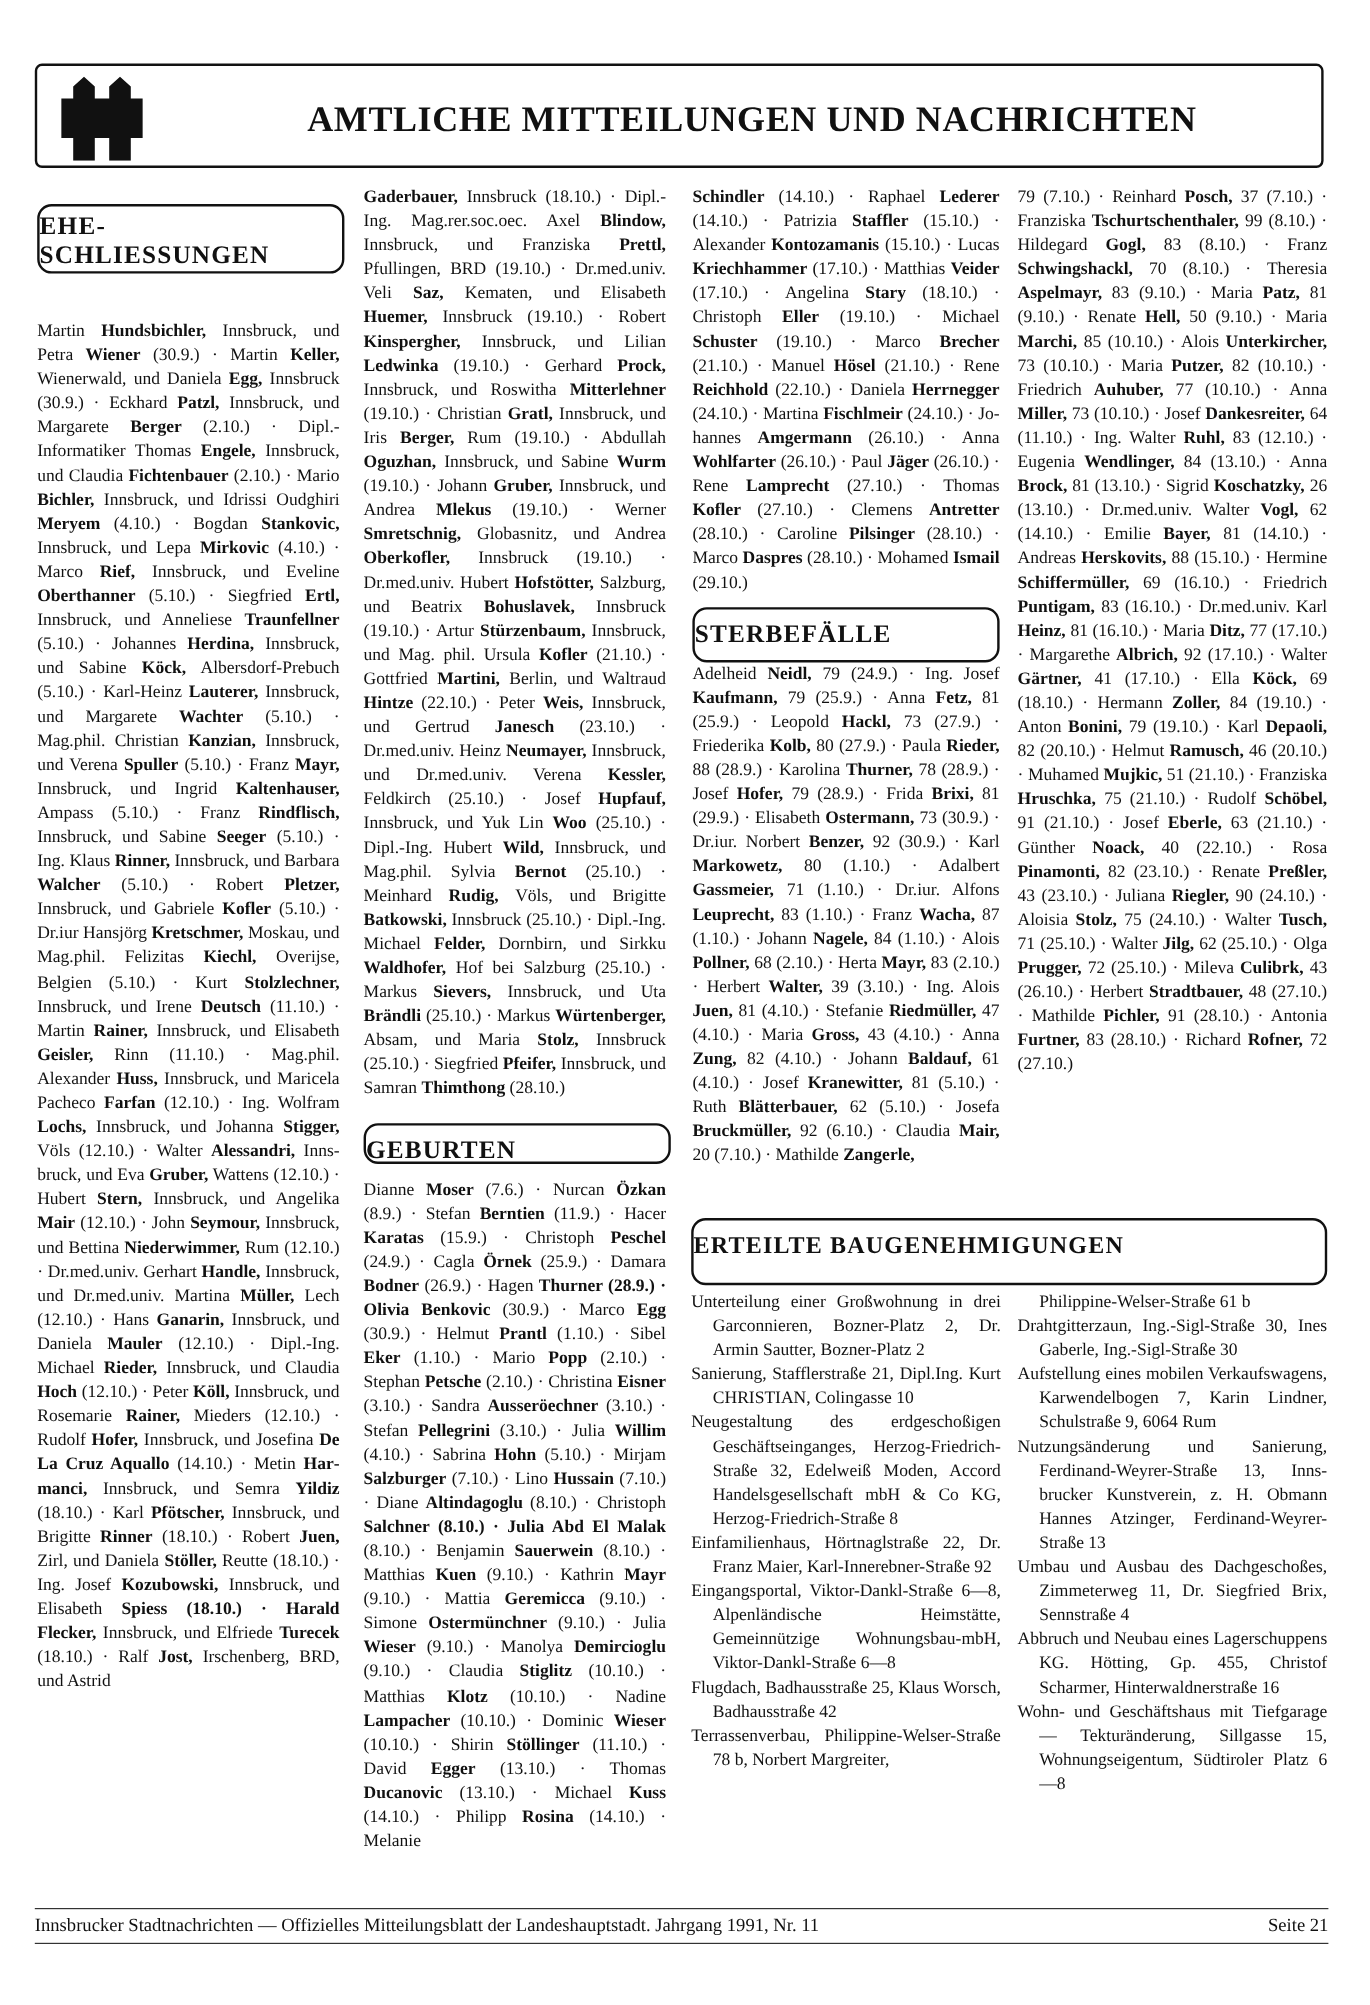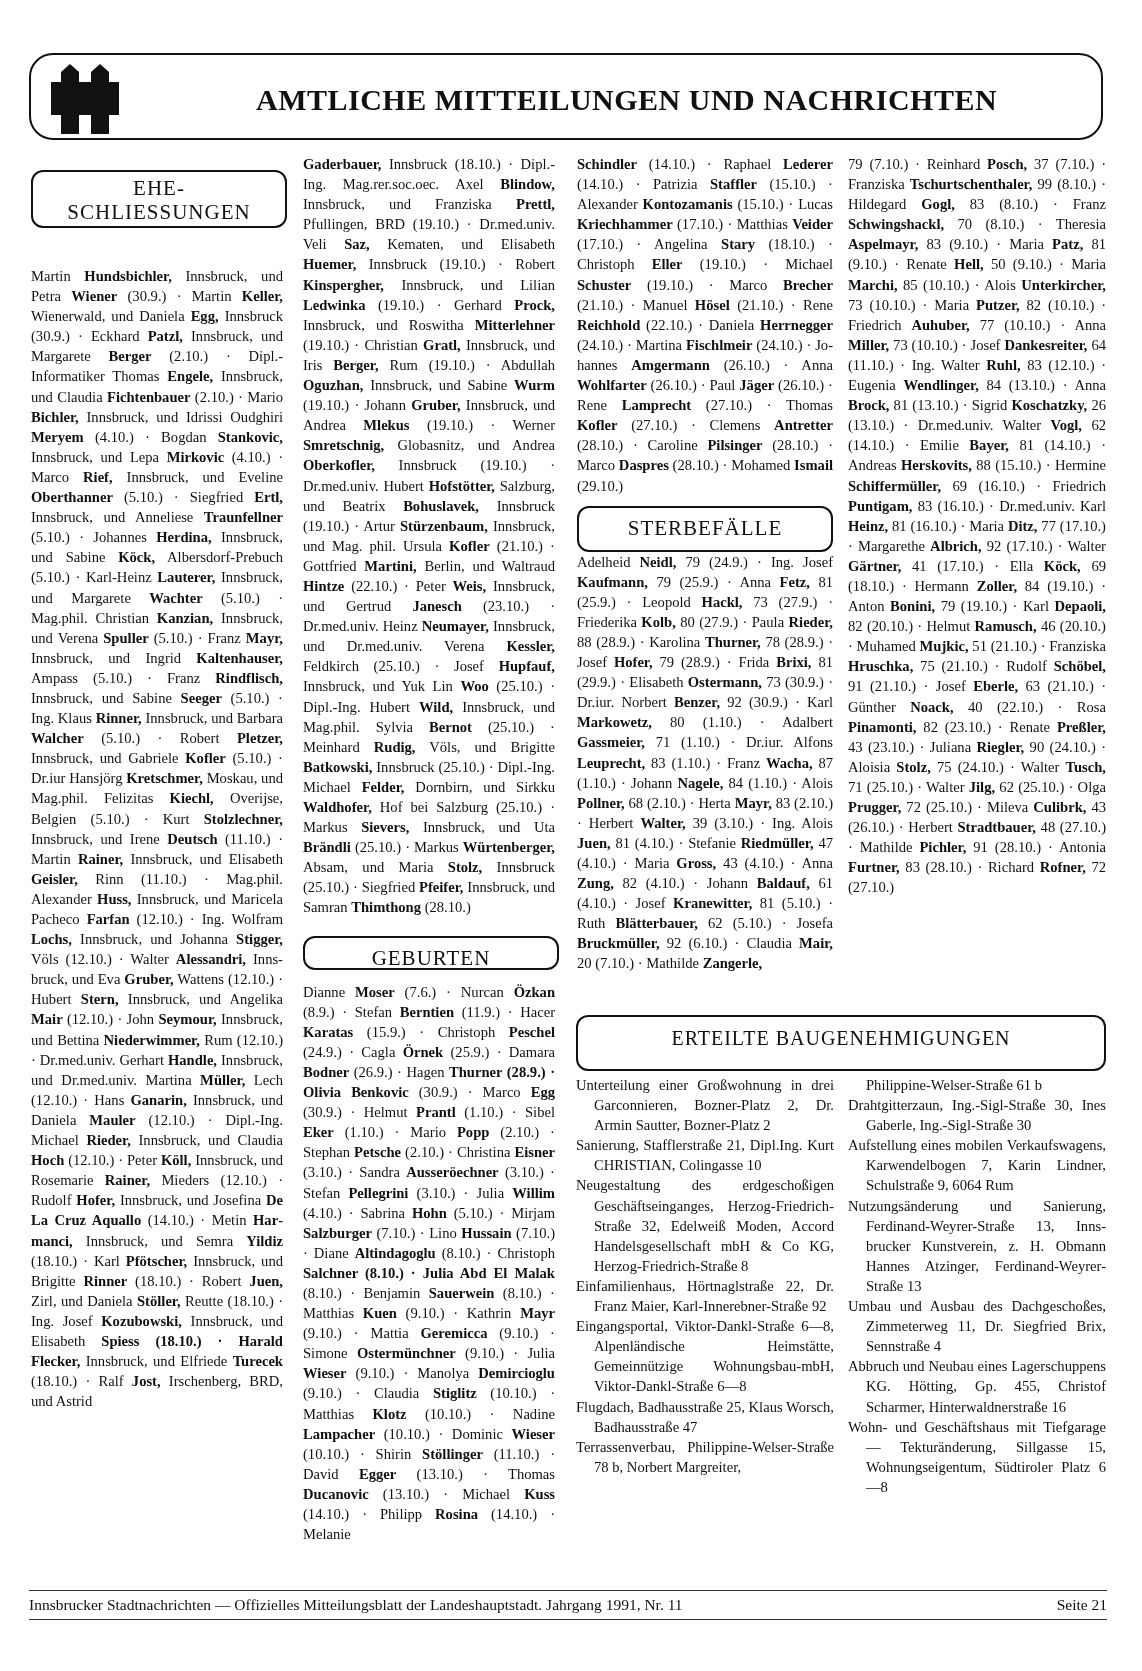--- a/index.html
+++ b/index.html
@@ -1,31 +1,31 @@
 <!DOCTYPE html>
 <html><head>
 <meta charset="utf-8">
 <style>
   html, body { margin: 0; padding: 0; background: #ffffff; }
   body { width: 1142px; height: 1671px; position: relative; overflow: hidden;
          font-family: "Liberation Serif", "DejaVu Serif", serif; color: #111; }
   .banner { position: absolute; left: 29px; top: 53px; width: 1074px; height: 87px;
-            border: 2.5px solid #111; border-radius: 24px; box-sizing: border-box; }
+            border: 2.5px solid #111; border-radius: 6px; box-sizing: border-box; }
   .logo { position: absolute; left: 20px; top: 5px; width: 68px; height: 74px; }
   .banner-title { position: absolute; left: 225px; top: 28px; font-size: 30px; font-weight: bold;
                   letter-spacing: 0.5px; white-space: nowrap; }
   .col { position: absolute; top: 154px; width: 252px; font-size: 14.6px; line-height: 20.1px;
          text-align: justify; hyphens: manual; }
   .col1 { left: 31px; }
   .col2 { left: 303px; }
   .col3 { left: 577px; width: 256px; }
   .col4 { left: 848px; width: 258px; }
   .col p { margin: 0; }
   .col b { font-weight: bold; }
-  .sec-head { border: 2.5px solid #111; border-radius: 12px; text-align: center; font-weight: normal;
+  .sec-head { border: 2.5px solid #111; border-radius: 12px; font-weight: bold;
               box-sizing: border-box; }
   .h-ehe { margin: 16px 0 38px 0; height: 58px; width: 256px; font-size: 21px; line-height: 24px;
            padding-top: 4px; letter-spacing: 1px; }
   .h-geb { margin: 18px 0 12px 0; height: 34px; width: 256px; font-size: 21px; line-height: 40px; letter-spacing: 1px; }
   .h-sterb { margin: 10px 0 0 0; height: 46px; width: 256px; font-size: 21px; line-height: 40px; letter-spacing: 1px; }
   .bau-head { position: absolute; left: 576px; top: 1015px; width: 530px; height: 56px; font-size: 20px;
               line-height: 42px; letter-spacing: 1px; }
   .bau-col { position: absolute; top: 1075px; width: 258px; font-size: 14.6px; line-height: 20.1px; }
   .bau-col1 { left: 576px; }
   .bau-col2 { left: 848px; }
@@ -71,21 +71,21 @@
   <p><span> 79 (7.10.) · Rein­hard </span><b>Posch,</b><span> 37 (7.10.) · Franziska </span><b>Tschurtschenthaler,</b><span> 99 (8.10.) · Hilde­gard </span><b>Gogl,</b><span> 83 (8.10.) · Franz </span><b>Schwingshackl,</b><span> 70 (8.10.) · Theresia </span><b>Aspelmayr,</b><span> 83 (9.10.) · Maria </span><b>Patz,</b><span> 81 (9.10.) · Renate </span><b>Hell,</b><span> 50 (9.10.) · Ma­ria </span><b>Marchi,</b><span> 85 (10.10.) · Alois </span><b>Unter­kircher,</b><span> 73 (10.10.) · Maria </span><b>Putzer,</b><span> 82 (10.10.) · Friedrich </span><b>Auhuber,</b><span> 77 (10.10.) · Anna </span><b>Miller,</b><span> 73 (10.10.) · Jo­sef </span><b>Dankesreiter,</b><span> 64 (11.10.) · Ing. Walter </span><b>Ruhl,</b><span> 83 (12.10.) · Eugenia </span><b>Wendlinger,</b><span> 84 (13.10.) · Anna </span><b>Brock,</b><span> 81 (13.10.) · Sigrid </span><b>Koschatzky,</b><span> 26 (13.10.) · Dr.med.univ. Walter </span><b>Vogl,</b><span> 62 (14.10.) · Emilie </span><b>Bayer,</b><span> 81 (14.10.) · Andreas </span><b>Herskovits,</b><span> 88 (15.10.) · Her­mine </span><b>Schiffermüller,</b><span> 69 (16.10.) · Friedrich </span><b>Puntigam,</b><span> 83 (16.10.) · Dr.med.univ. Karl </span><b>Heinz,</b><span> 81 (16.10.) · Maria </span><b>Ditz,</b><span> 77 (17.10.) · Margarethe </span><b>Albrich,</b><span> 92 (17.10.) · Walter </span><b>Gärtner,</b><span> 41 (17.10.) · Ella </span><b>Köck,</b><span> 69 (18.10.) · Hermann </span><b>Zoller,</b><span> 84 (19.10.) · Anton </span><b>Bonini,</b><span> 79 (19.10.) · Karl </span><b>Depaoli,</b><span> 82 (20.10.) · Helmut </span><b>Ramusch,</b><span> 46 (20.10.) · Muhamed </span><b>Mujkic,</b><span> 51 (21.10.) · Franziska </span><b>Hruschka,</b><span> 75 (21.10.) · Rudolf </span><b>Schöbel,</b><span> 91 (21.10.) · Josef </span><b>Eberle,</b><span> 63 (21.10.) · Günther </span><b>Noack,</b><span> 40 (22.10.) · Rosa </span><b>Pinamonti,</b><span> 82 (23.10.) · Renate </span><b>Preßler,</b><span> 43 (23.10.) · Juliana </span><b>Riegler,</b><span> 90 (24.10.) · Aloisia </span><b>Stolz,</b><span> 75 (24.10.) · Walter </span><b>Tusch,</b><span> 71 (25.10.) · Walter </span><b>Jilg,</b><span> 62 (25.10.) · Olga </span><b>Prugger,</b><span> 72 (25.10.) · Mileva </span><b>Culibrk,</b><span> 43 (26.10.) · Herbert </span><b>Stradtbauer,</b><span> 48 (27.10.) · Mathilde </span><b>Pichler,</b><span> 91 (28.10.) · Antonia </span><b>Furtner,</b><span> 83 (28.10.) · Richard </span><b>Rofner,</b><span> 72 (27.10.)</span></p>
 </div>
 
 <div class="sec-head bau-head">ERTEILTE BAUGENEHMIGUNGEN</div>
 <div class="bau-col bau-col1">
     <p class="bau-item">Unterteilung einer Großwohnung in drei Garconnieren, Bozner-Platz 2, Dr. Armin Sautter, Bozner-Platz 2</p>
     <p class="bau-item">Sanierung, Stafflerstraße 21, Dipl.Ing. Kurt CHRISTIAN, Co­lingasse 10</p>
     <p class="bau-item">Neugestaltung des erdgeschoßigen Geschäftseinganges, Herzog-Friedrich-Straße 32, Edelweiß Mo­den, Accord Handelsgesellschaft mbH &amp; Co KG, Herzog-Friedrich-Straße 8</p>
     <p class="bau-item">Einfamilienhaus, Hörtnaglstraße 22, Dr. Franz Maier, Karl-Innerebner-Straße 92</p>
     <p class="bau-item">Eingangsportal, Viktor-Dankl-Straße 6—8, Alpenländische Heimstätte, Gemeinnützige Wohnungsbau-mbH, Viktor-Dankl-Straße 6—8</p>
-    <p class="bau-item">Flugdach, Badhausstraße 25, Klaus Worsch, Badhausstraße 47</p>
+    <p class="bau-item">Flugdach, Badhausstraße 25, Klaus Worsch, Badhausstraße 42</p>
     <p class="bau-item">Terrassenverbau, Philippine-Welser-Straße 78 b, Norbert Margreiter,</p>
   </div>
 <div class="bau-col bau-col2">
   <p class="bau-cont">Philippine-Welser-Straße 61 b</p>
   <div>
       <p class="bau-item">Drahtgitterzaun, Ing.-Sigl-Straße 30, Ines Gaberle, Ing.-Sigl-Straße 30</p>
       <p class="bau-item">Aufstellung eines mobilen Verkaufs­wagens, Karwendelbogen 7, Karin Lindner, Schulstraße 9, 6064 Rum</p>
       <p class="bau-item">Nutzungsänderung und Sanierung, Ferdinand-Weyrer-Straße 13, Inns­brucker Kunstverein, z. H. Ob­mann Hannes Atzinger, Ferdinand-Weyrer-Straße 13</p>
       <p class="bau-item">Umbau und Ausbau des Dachgescho­ßes, Zimmeterweg 11, Dr. Siegfried Brix, Sennstraße 4</p>
       <p class="bau-item">Abbruch und Neubau eines Lager­schuppens KG. Hötting, Gp. 455, Christof Scharmer, Hinterwald­nerstraße 16</p>

